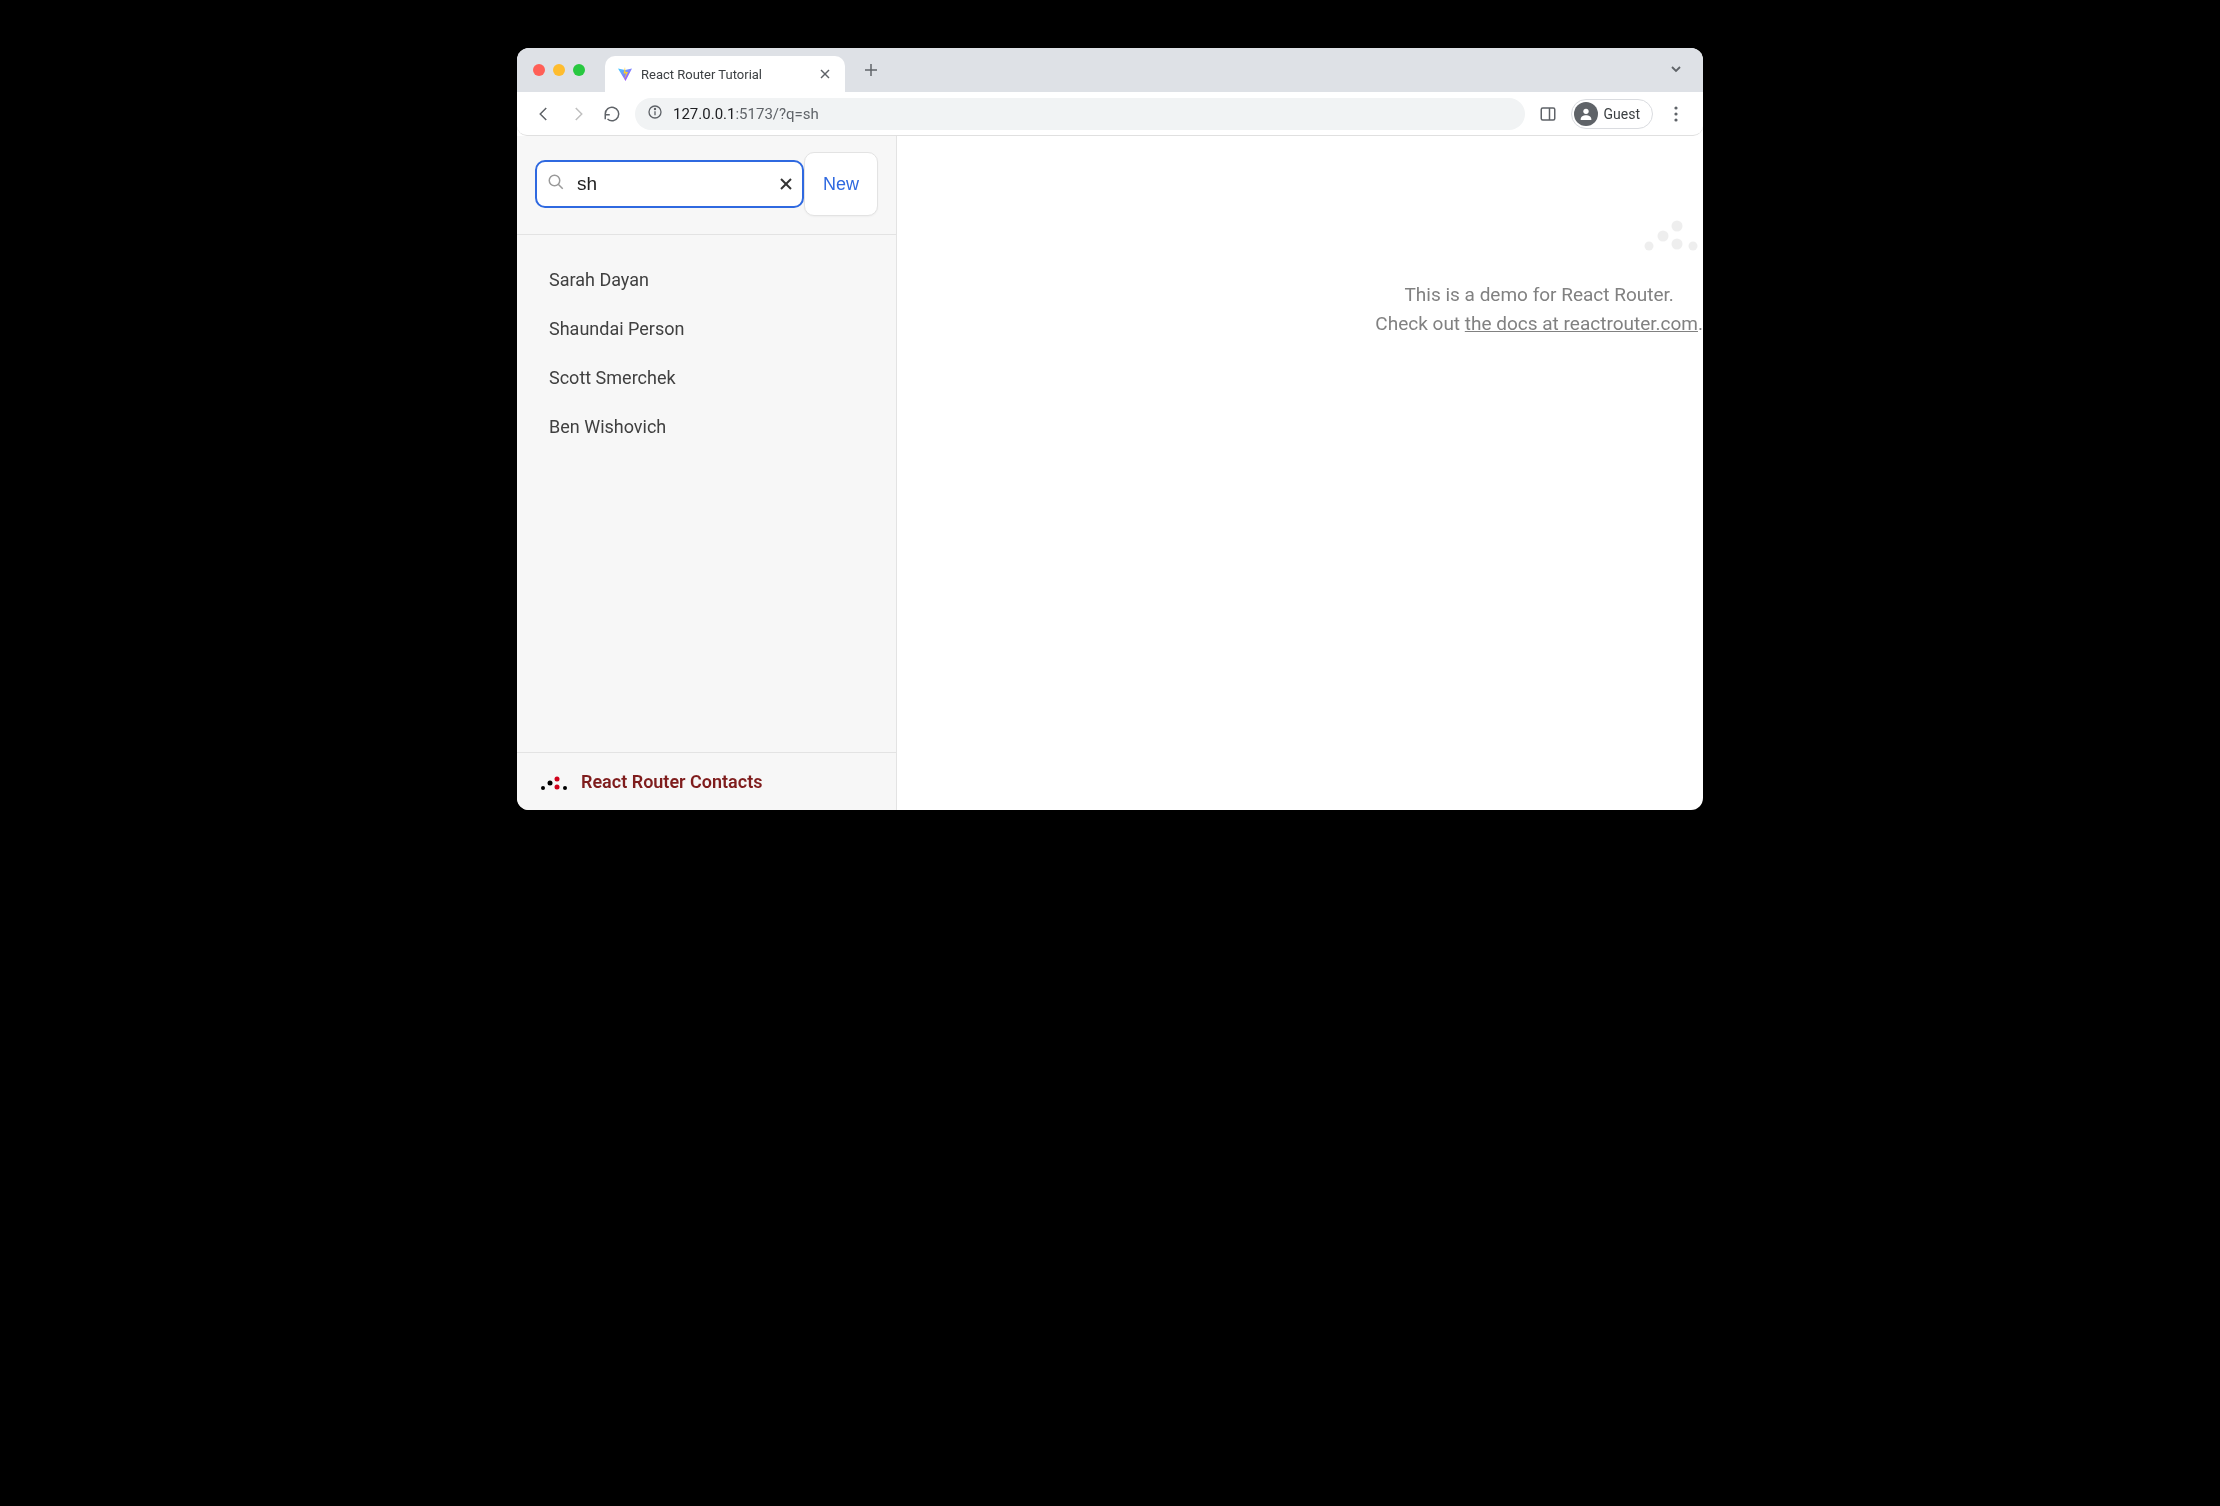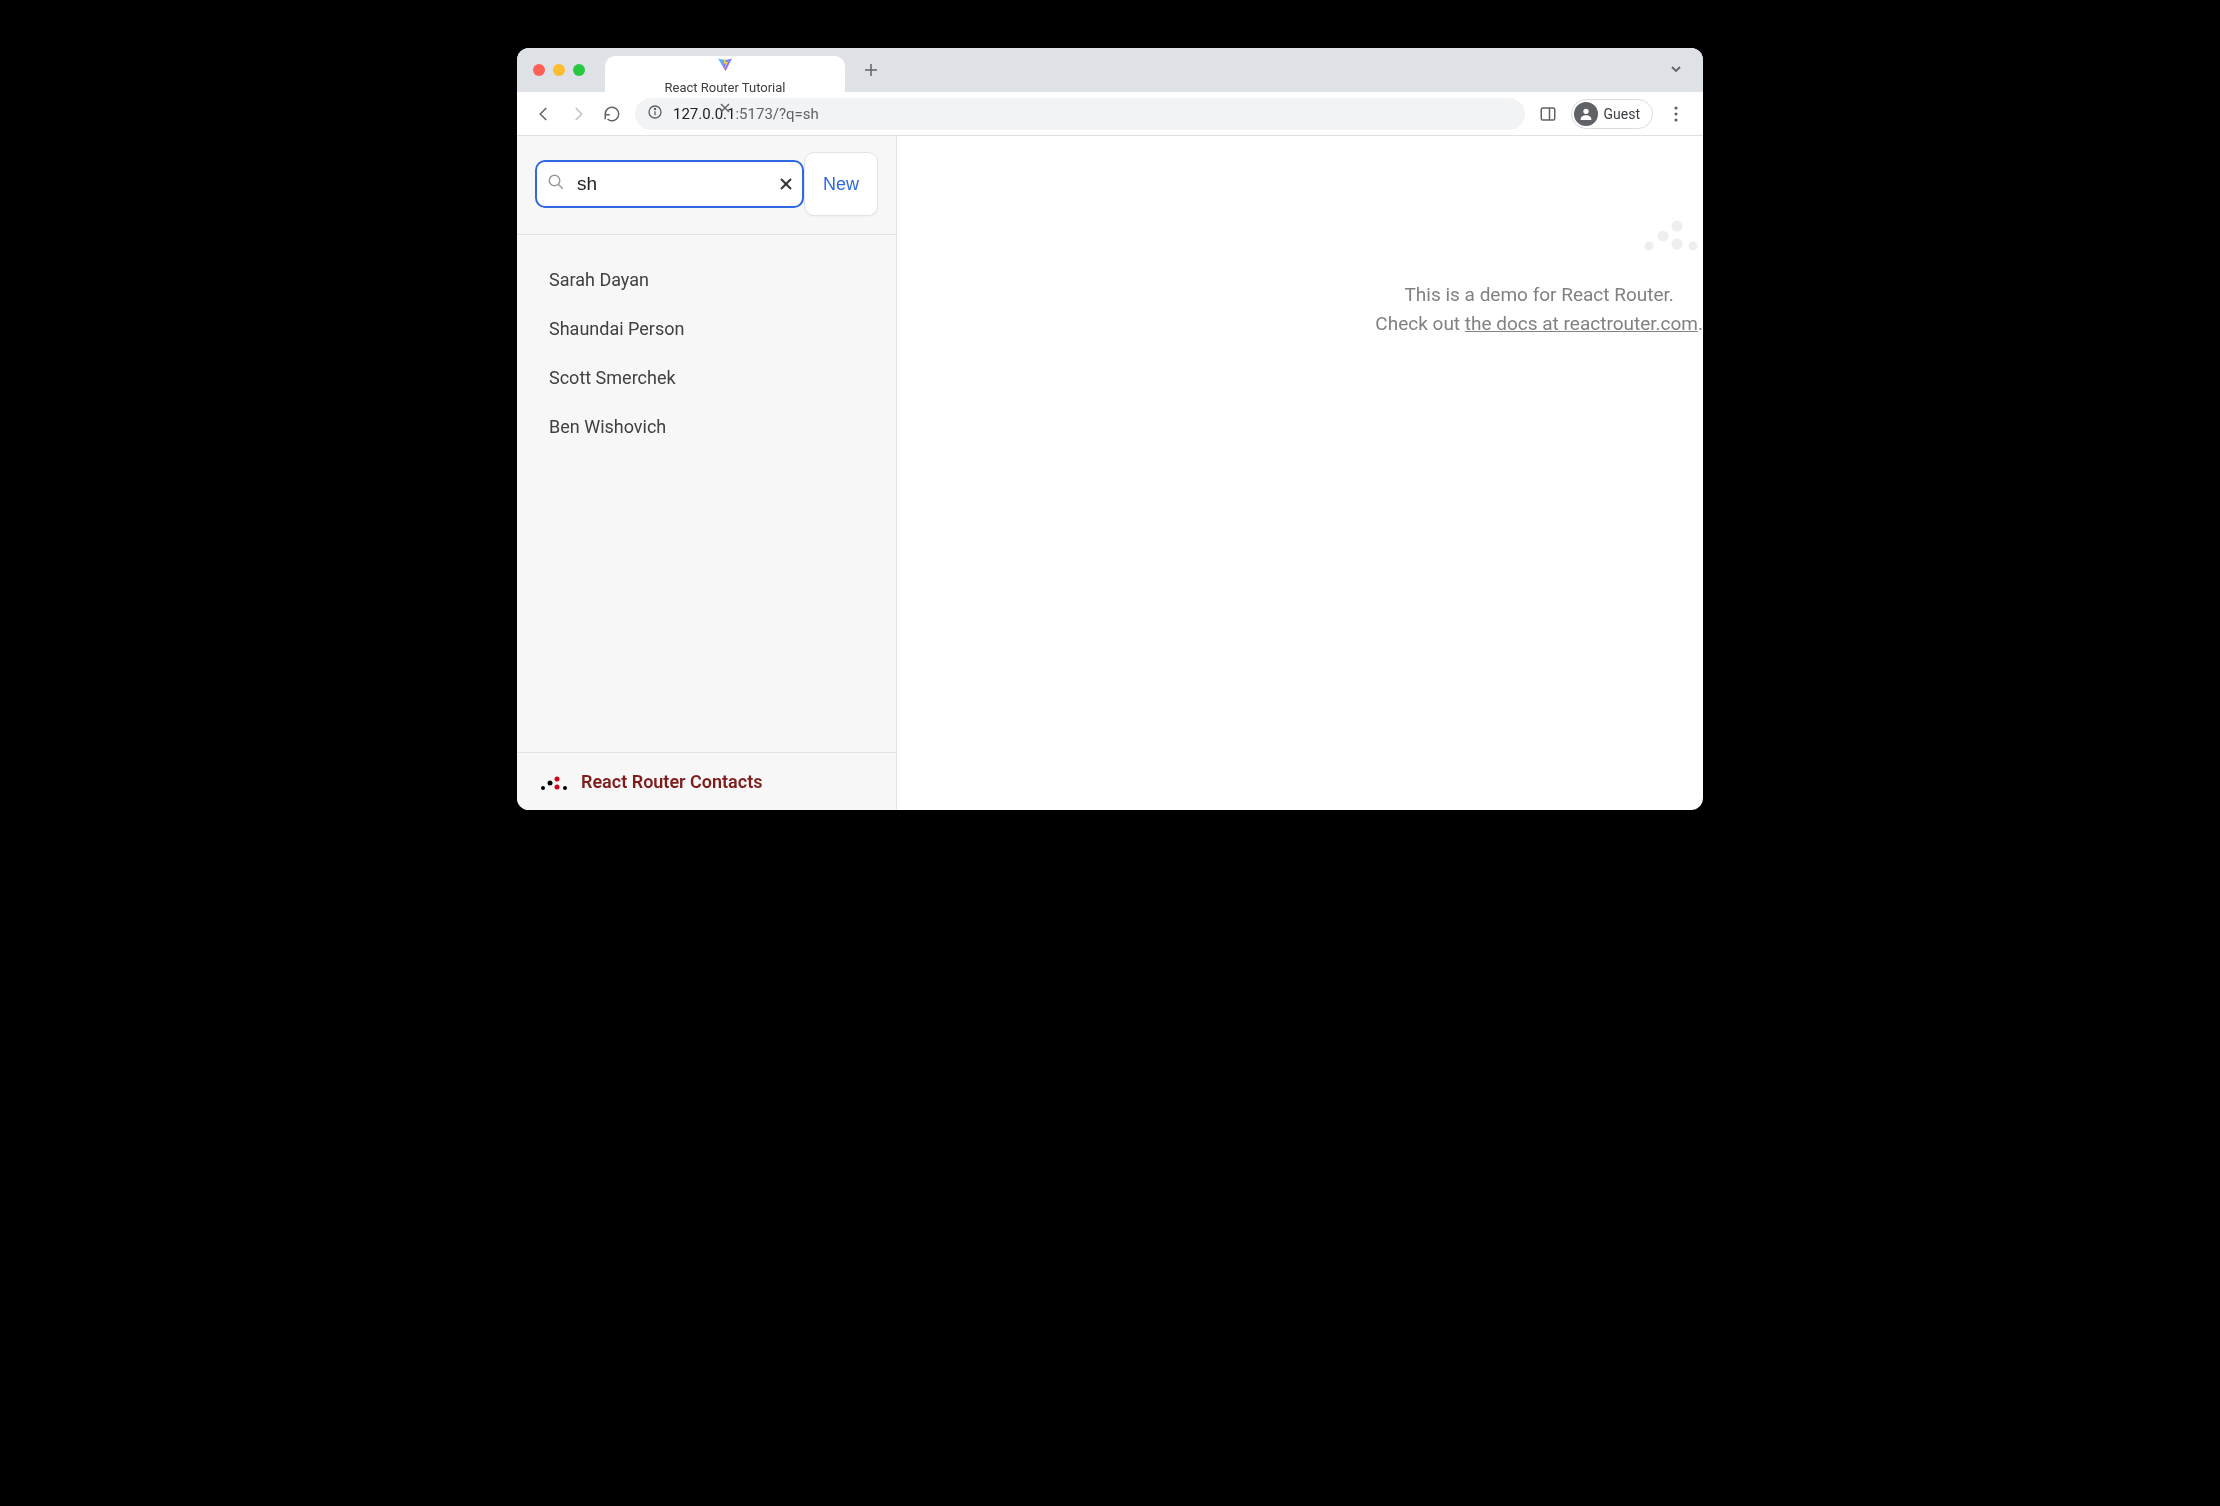--- a/index.html
+++ b/index.html
@@ -59,21 +59,20 @@
       display: flex;
       align-items: center;
       background: #fff;
       height: 36px;
       padding: 0 12px;
       border-radius: 10px 10px 0 0;
       gap: 8px;
       margin-top: 8px;
       min-width: 240px;
       position: relative;
-      flex-direction: column;
     }
 
     .tab-favicon {
       width: 16px;
       height: 16px;
       display: flex;
       align-items: center;
       justify-content: center;
     }
 
@@ -115,20 +114,21 @@
 
     
     .toolbar {
       height: 44px;
       background: #fff;
       display: flex;
       align-items: center;
       padding: 0 10px;
       gap: 0;
       border-bottom: 1px solid #e0e0e0;
+      border-radius: 10px;
     }
 
     .nav-btn {
       width: 34px;
       height: 34px;
       display: flex;
       align-items: center;
       justify-content: center;
       color: #5f6368;
       border-radius: 50%;

